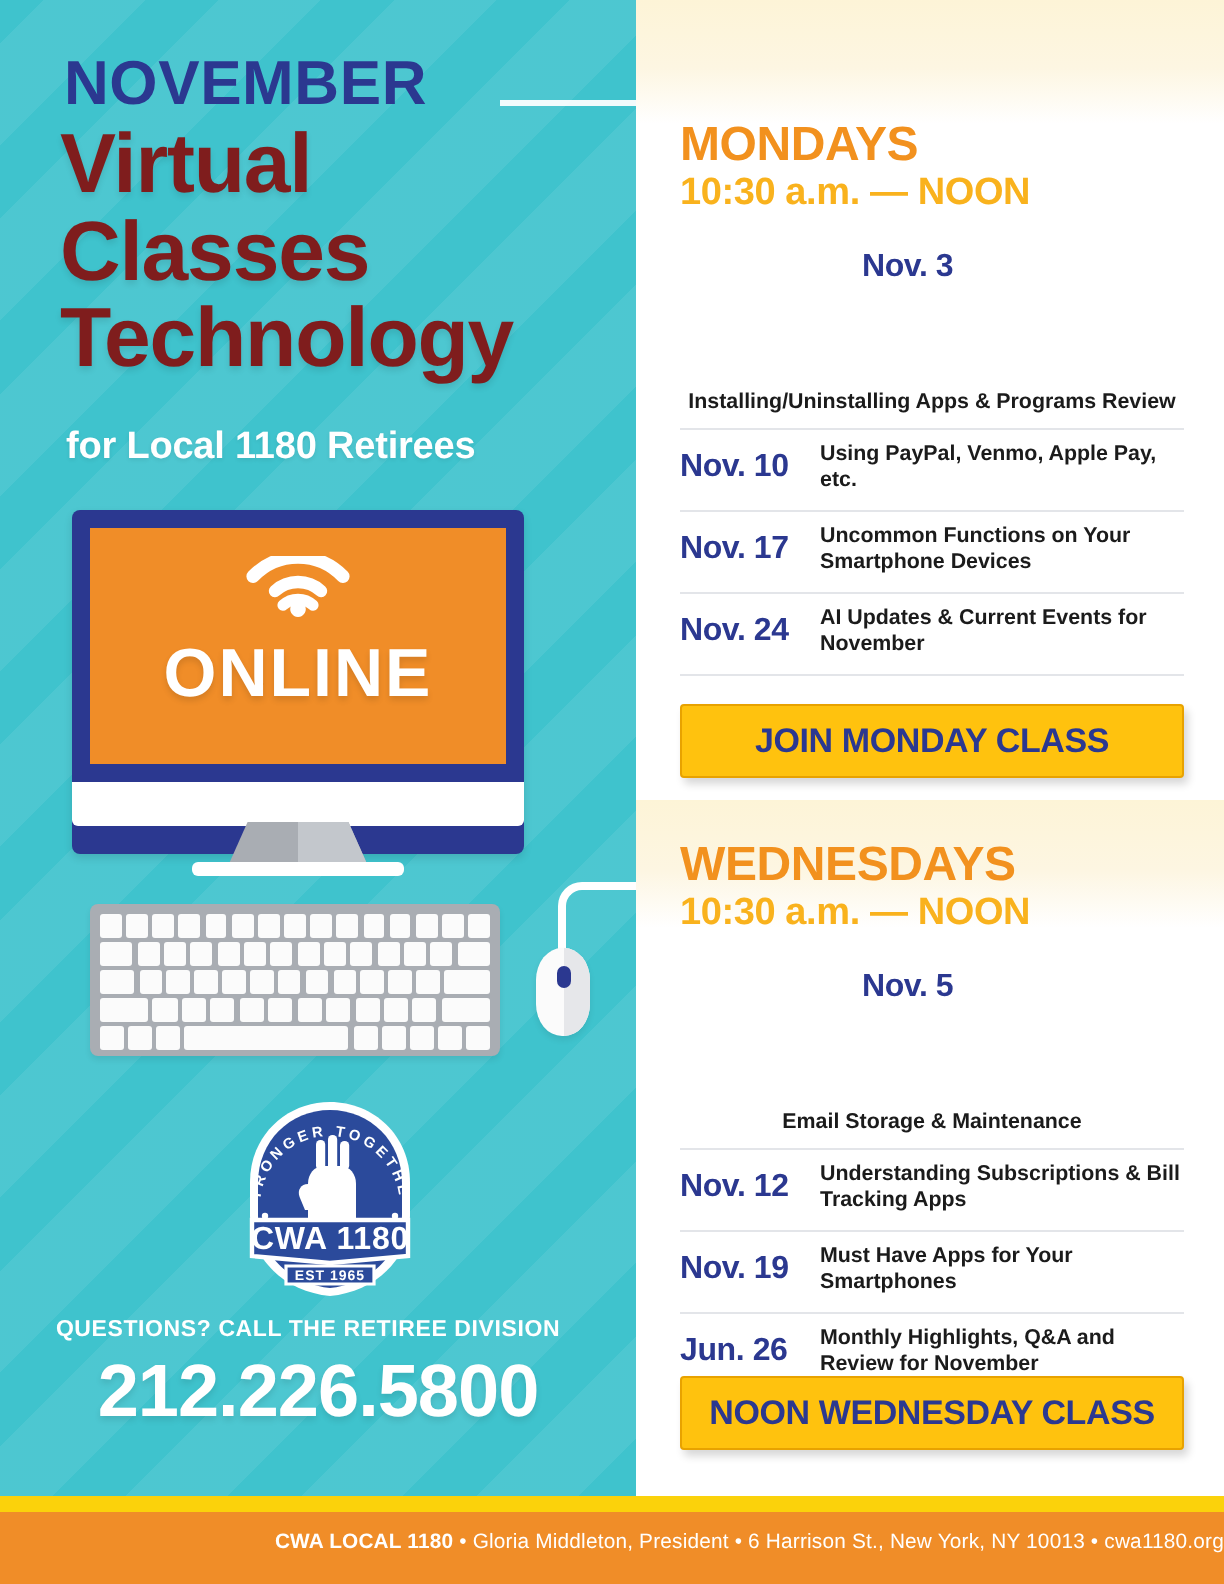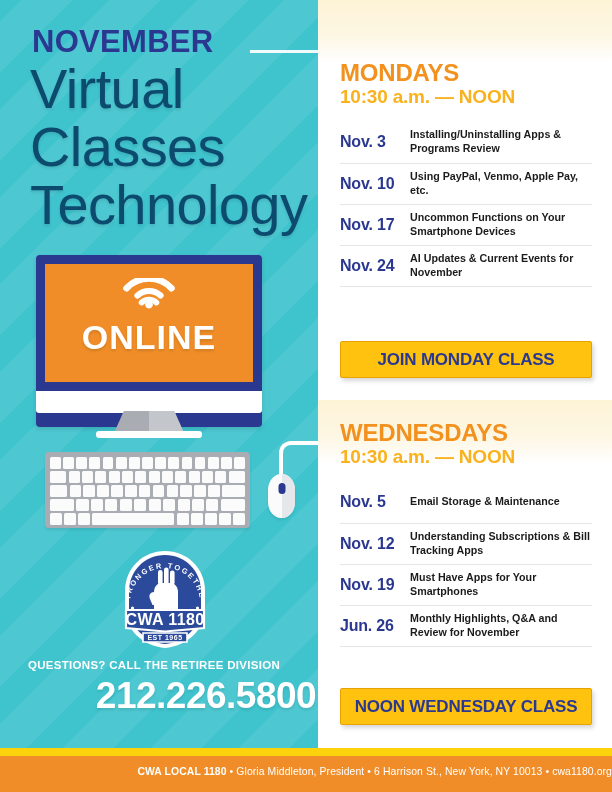--- a/index.html
+++ b/index.html
@@ -45,21 +45,21 @@
     font-size:31px; font-weight:bold; letter-spacing:0.3px;
     color:#2b3890; line-height:1;
   }
   .title-rule {
     position:absolute; left:250px; top:50px;
     width:68px; height:3px; background:#ffffff; opacity:.92;
   }
   .main-title {
     position:absolute; left:30px; top:60px;
     width:290px;
-    font-size:56px; font-weight:normal; color:#0c4a6e;
+    font-size:42px; font-weight:bold; color:#7f1d1d;
     line-height:1.04; letter-spacing:-0.6px;
     text-shadow:0 2px 3px rgba(0,0,0,.10);
   }
   .sub-title {
     position:absolute; left:33px; top:213px;
     font-size:19px; font-weight:bold; color:#ffffff;
     letter-spacing:-0.1px;
     text-shadow:0 1px 2px rgba(0,0,0,.08);
   }
 
@@ -158,21 +158,20 @@
     text-align:center;
     color:#ffffff; font-size:11.5px; font-weight:bold;
     letter-spacing:0.3px;
   }
   .phone {
     position:absolute; left:0; top:675px; width:318px;
     text-align:center;
     color:#ffffff; font-size:37px; font-weight:bold;
     letter-spacing:-0.5px;
     text-shadow:0 2px 3px rgba(0,0,0,.10);
-    margin-left:47px;
   }
 
   
   .right-col {
     position:absolute; left:318px; top:0;
     width:294px; height:780px;
     background:#ffffff;
     overflow:hidden;
   }
   .cream-a {
@@ -201,21 +200,21 @@
     letter-spacing:-0.2px; line-height:1.15; margin-top:1px;
   }
 
   .rows { margin-top:15px; }
   .row {
     display:flex; align-items:center;
     border-bottom:1.5px solid #e3e5e9;
     min-height:41px;
     padding:4px 0 5px 0;
   }
-  .row:first-child { padding-top:2px; }
+  .row:first-child { padding-top:2px;flex-direction:column; }
   .row .date {
     width:70px; flex:0 0 70px;
     font-size:16px; font-weight:bold; color:#2b3890;
     letter-spacing:-0.2px;
   }
   .row .desc {
     flex:1 1 auto;
     font-size:10.7px; font-weight:bold; color:#1b1b1b;
     line-height:1.26;
   }
@@ -224,21 +223,21 @@
     position:absolute; left:22px;
     width:252px; height:37px;
     background:#ffc20e;
     border:1px solid #e8a200;
     border-radius:2px;
     display:flex; align-items:center; justify-content:center;
     color:#2b3890; font-size:17px; font-weight:bold; letter-spacing:-0.2px;
     box-shadow:2px 3px 4px rgba(0,0,0,.16);
     cursor:pointer;
   }
-  .join-btn.mon { top:341px; }
+  .join-btn.mon { top:352px; }
   .join-btn.wed { top:688px; }
 
   
   .yellow-band {
     position:absolute; left:0; top:748px; width:612px; height:8px;
     background:#fbd20b;
   }
   .footer-band {
     position:absolute; left:0; top:756px; width:612px; height:36px;
     background:#f08d28;
@@ -260,20 +259,21 @@
 
     <div class="month-title">NOVEMBER</div>
     <div class="title-rule"></div>
 
     <div class="main-title">
       <div>Virtual</div>
       <div>Classes</div>
       <div>Technology</div>
     </div>
 
+    <div class="sub-title">for Local 1180 Retirees</div>
 
     <div class="monitor">
       <div class="screen">
         <svg class="wifi-icon" viewBox="0 0 58 36">
           <path d="M29 30.5 a3.9 3.9 0 1 1 0.01 0Z" fill="#ffffff"></path>
           <path d="M17.5 17.5 a17 17 0 0 1 23 0" stroke="#ffffff" stroke-width="6.2" fill="none" stroke-linecap="round"></path>
           <path d="M21.5 24.6 a11 11 0 0 1 15 0" stroke="#ffffff" stroke-width="5.6" fill="none" stroke-linecap="round"></path>
           <path d="M6.5 10.2 a31 31 0 0 1 45 0" stroke="#ffffff" stroke-width="6.6" fill="none" stroke-linecap="round"></path>
         </svg>
         <div class="online-word">ONLINE</div>

